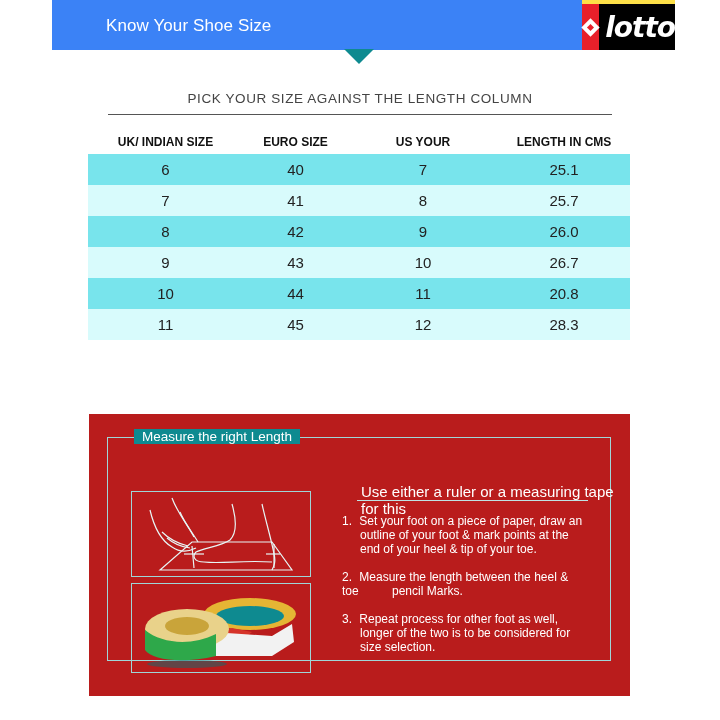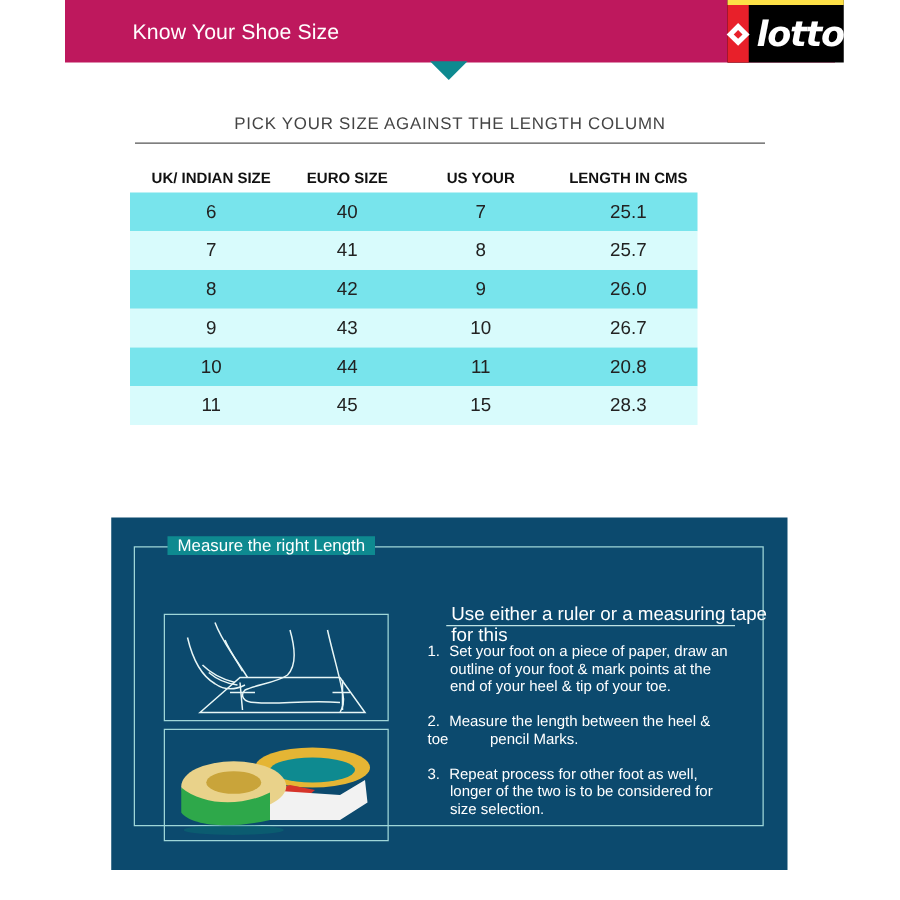--- a/index.html
+++ b/index.html
@@ -1,21 +1,21 @@
 <!DOCTYPE html>
 <html><head>
 <meta charset="utf-8">
 <style>
   * { box-sizing: border-box; margin: 0; padding: 0; }
   html, body { width: 720px; height: 720px; background: #ffffff; overflow: hidden; }
   body { position: relative; font-family: "Liberation Sans", "DejaVu Sans", sans-serif; }
 
   .header {
     position: absolute; left: 52px; top: 0; width: 616px; height: 50px;
-    background: #be185d;
+    background: #3b82f6;
   }
   .header-title {
     position: absolute; left: 54px; top: 16px;
     color: #ffffff; font-size: 17px; letter-spacing: 0.1px;
   }
   .header-pointer {
     position: absolute; left: 344px; top: 49px; width: 0; height: 0;
     border-left: 15px solid transparent; border-right: 15px solid transparent;
     border-top: 15px solid #0e8a90;
   }
@@ -43,37 +43,37 @@
 
   .subtitle {
     position: absolute; left: 0; width: 720px; top: 91px; text-align: center;
     color: #444; font-size: 13.5px; letter-spacing: 0.6px;
   }
   .subtitle-rule {
     position: absolute; left: 108px; top: 114px; width: 504px; height: 1px; background: #555;
   }
 
   .size-table {
-    position: absolute; left: 104px; top: 130px; width: 454px;
+    position: absolute; left: 88px; top: 130px; width: 542px;
   }
   .thead, .trow { display: flex; }
   .thead { height: 24px; align-items: center; }
   .th {
     font-size: 12px; font-weight: bold; color: #111; text-align: center;
   }
   .trow { height: 31px; align-items: center; }
   .trow.dark { background: #78e4ec; }
   .trow.light { background: #d8fbfc; }
   .td { font-size: 15px; color: #222; text-align: center; }
   .c1 { width: 155px; } .c2 { width: 105px; } .c3 { width: 150px; } .c4 { width: 132px; }
   .thead .c1 { padding-left: 0; }
 
   .measure {
     position: absolute; left: 89px; top: 414px; width: 541px; height: 282px;
-    background: #0c4a6e;
+    background: #b91c1c;
   }
   .frame {
     position: absolute; left: 18px; top: 23px; width: 504px; height: 224px;
     border: 1px solid #9fd6d8;
   }
   .frame-title {
     position: absolute; left: 45px; top: 15px; padding: 0 8px;
     background: #0e8a90; color: #ffffff; font-size: 13.5px;
   }
   .img-box1 {
@@ -148,21 +148,21 @@
   </div>
   <div class="trow dark">
     <div class="td c1">10</div>
     <div class="td c2">44</div>
     <div class="td c3">11</div>
     <div class="td c4">20.8</div>
   </div>
   <div class="trow light">
     <div class="td c1">11</div>
     <div class="td c2">45</div>
-    <div class="td c3">15</div>
+    <div class="td c3">12</div>
     <div class="td c4">28.3</div>
   </div>
 </div>
 
 <div class="measure">
   <div class="frame"></div>
   <span class="frame-title">Measure the right Length</span>
 
   <div class="img-box1">
     <svg width="178" height="84" viewBox="0 0 178 84">

